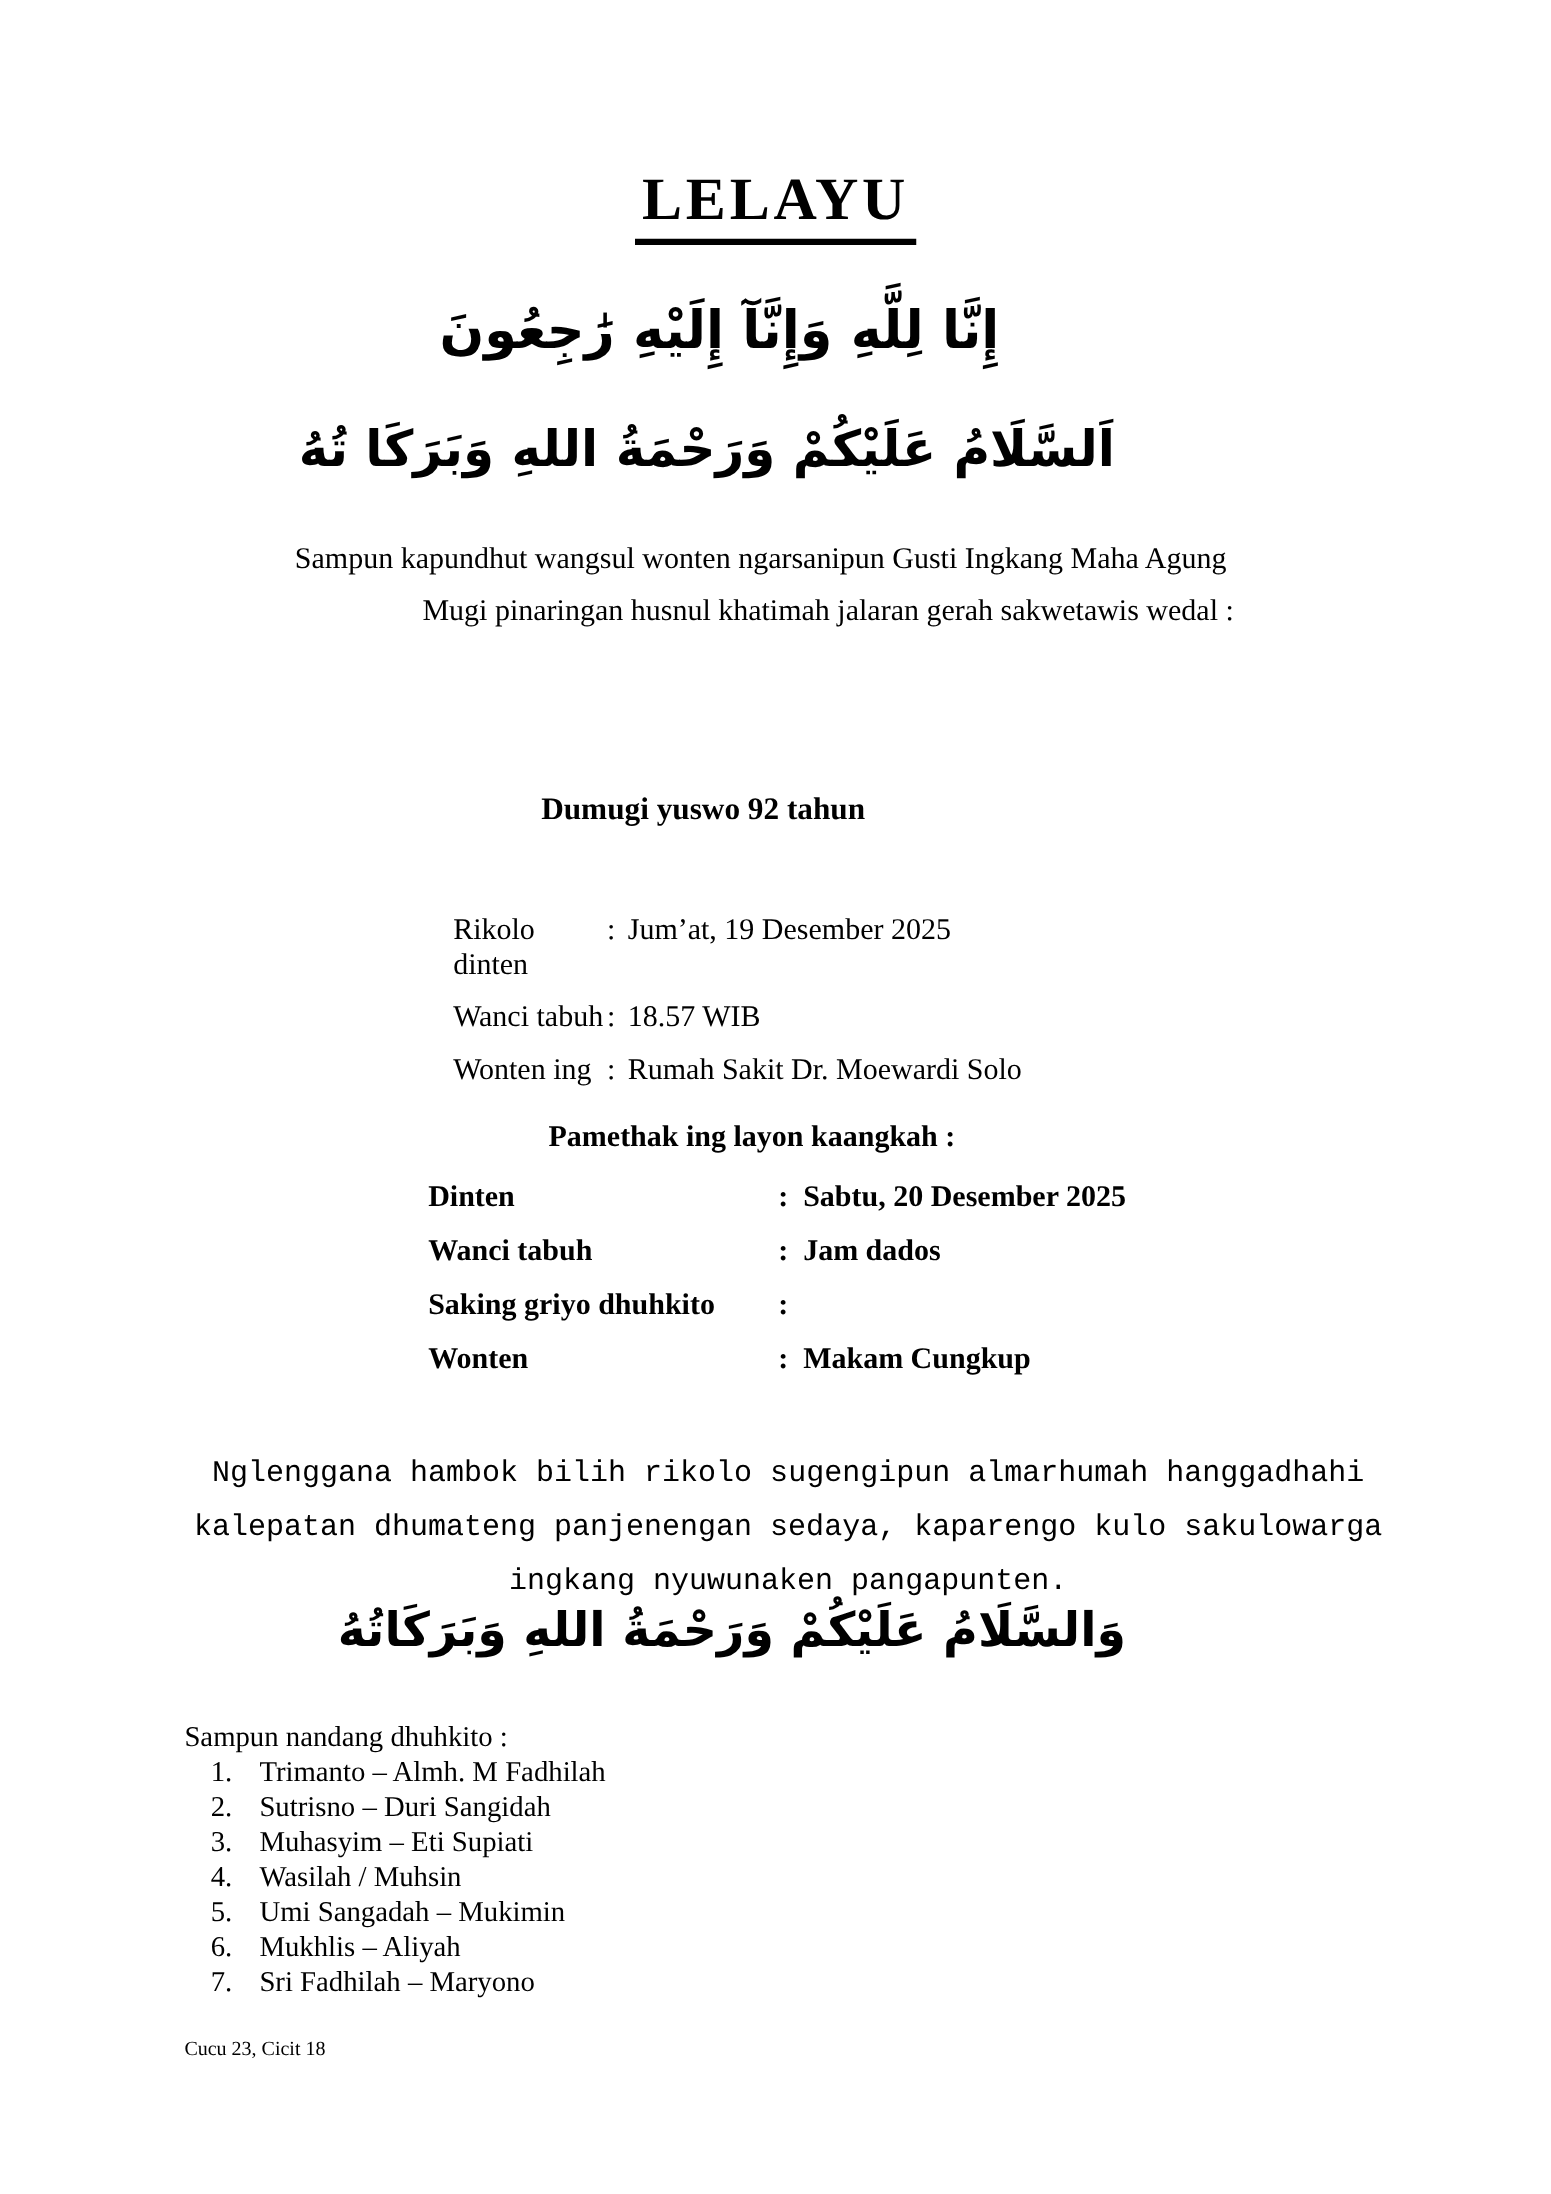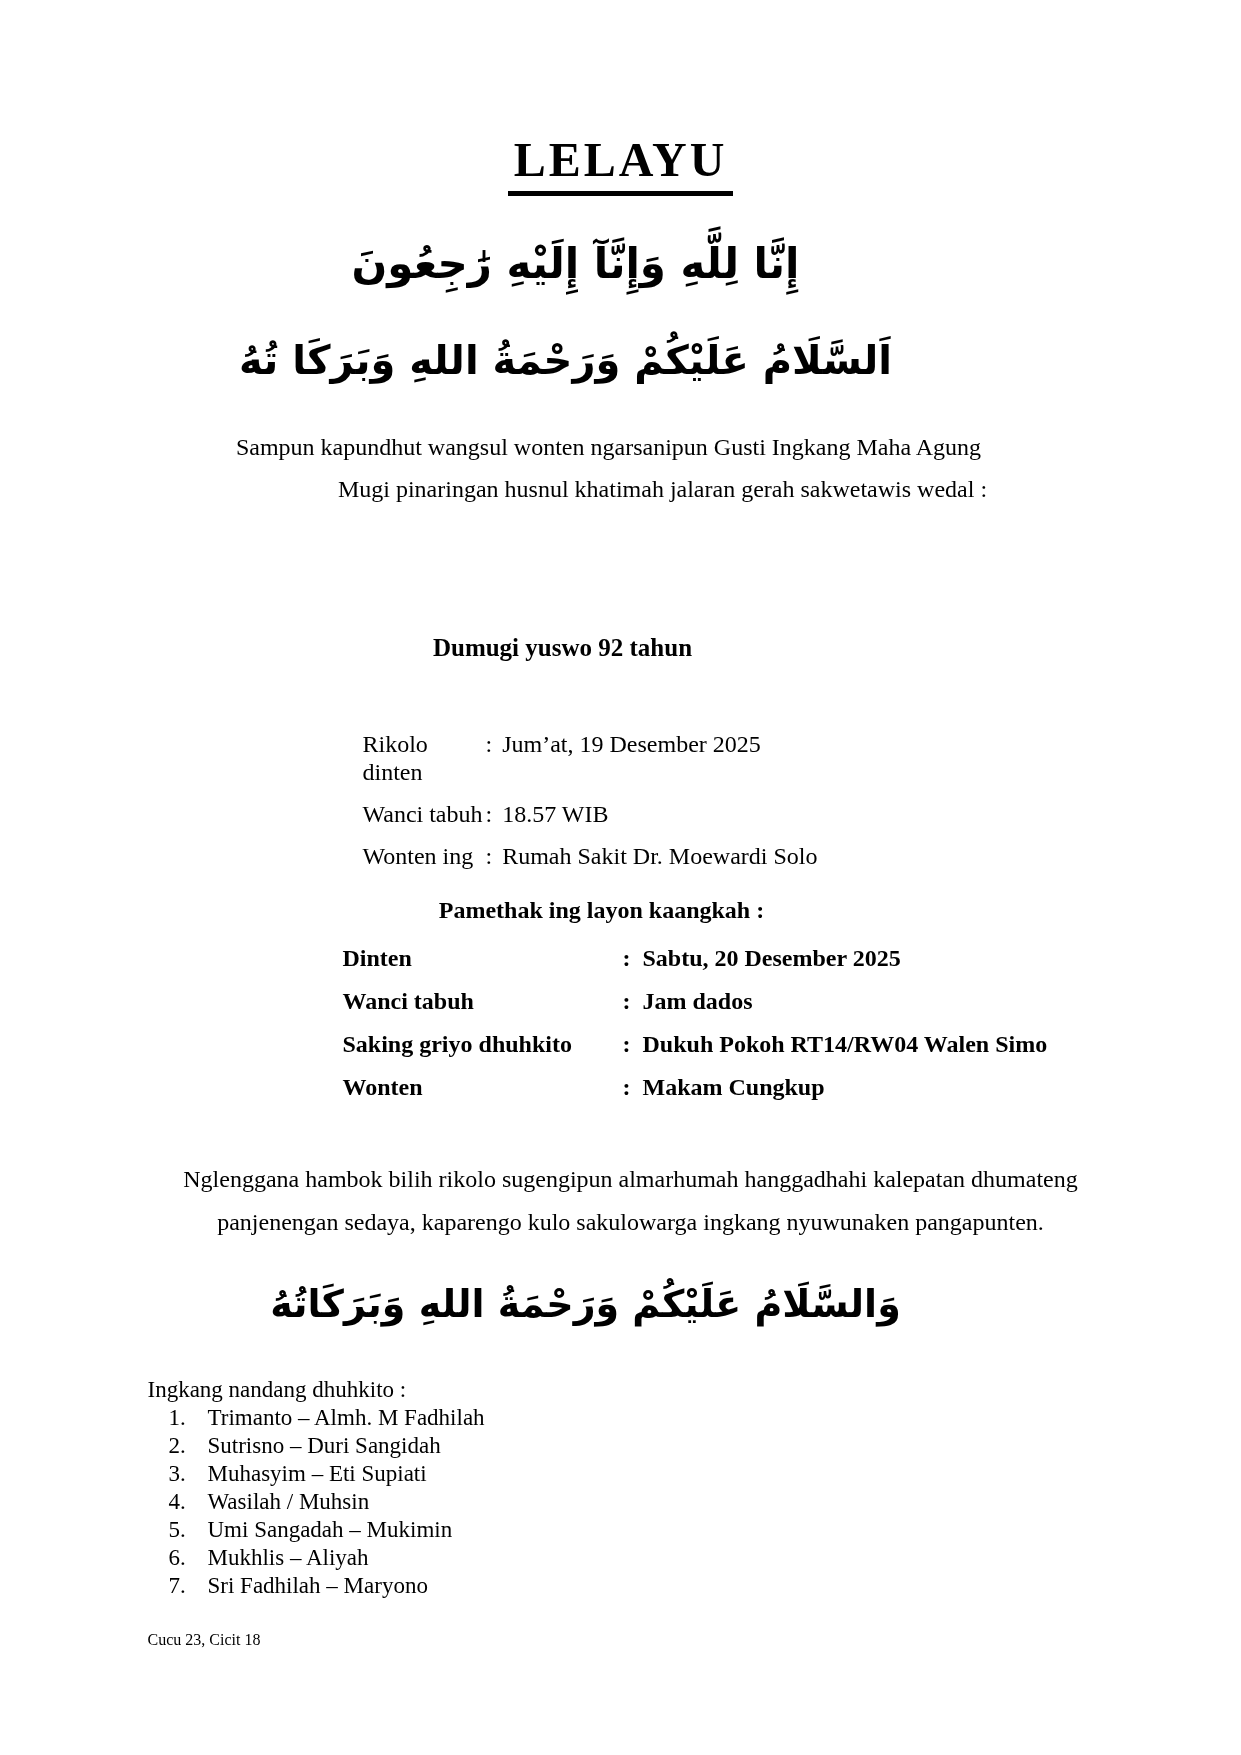--- a/index.html
+++ b/index.html
@@ -80,21 +80,21 @@
   }
 
   .kv-funeral { top: 944px; left: 300px; font-weight: bold; }
   .kv-funeral .kv-row { margin-bottom: 15px; margin-left: 32px; }
   .kv-funeral .kv-label { width: 280px; }
   .kv-funeral .kv-colon { margin-right: 12px; }
 
   
   .apology {
     position: absolute; top: 1158px; left: 115px; width: 1010px;
-    text-align: center; font-size: 24px; line-height: 43px;
+    text-align: center; font-size: 24px; line-height: 43px; font-family: Liberation Mono, monospace;
   }
 
   
   .mourners { position: absolute; top: 1376px; left: 137px; font-size: 23px; line-height: 28px; }
   .mourner-row { display: flex; }
   .mourner-num { flex: 0 0 auto; margin-left: 21px; width: 39px; }
   .mourner-text { flex: 0 0 auto; white-space: nowrap; }
 
   .footer-count { position: absolute; top: 1626px; left: 137px; font-size: 16px; line-height: 28px; }
 </style>
@@ -142,35 +142,34 @@
       <span class="kv-value">Sabtu, 20 Desember 2025</span>
     </div>
     <div class="kv-row">
       <span class="kv-label">Wanci tabuh</span>
       <span class="kv-colon">:</span>
       <span class="kv-value">Jam dados</span>
     </div>
     <div class="kv-row">
       <span class="kv-label">Saking griyo dhuhkito</span>
       <span class="kv-colon">:</span>
-      <span class="kv-value">Dukuh Pokoh RT14/RW04 Walen Simo</span>
     </div>
     <div class="kv-row">
       <span class="kv-label">Wonten</span>
       <span class="kv-colon">:</span>
       <span class="kv-value">Makam Cungkup</span>
     </div>
   </div>
 
   <div class="apology">Nglenggana hambok bilih rikolo sugengipun almarhumah hanggadhahi kalepatan dhumateng panjenengan sedaya, kaparengo kulo sakulowarga ingkang nyuwunaken pangapunten.</div>
 
   <div class="arabic arabic-3" dir="rtl">وَالسَّلَامُ عَلَيْكُمْ وَرَحْمَةُ اللهِ وَبَرَكَاتُهُ</div>
 
   <div class="mourners">
-    <div class="mourners-heading">Ingkang nandang dhuhkito :</div>
+    <div class="mourners-heading">Sampun nandang dhuhkito :</div>
     <div class="mourner-row">
       <span class="mourner-num">1.</span>
       <span class="mourner-text">Trimanto – Almh. M Fadhilah</span>
     </div>
     <div class="mourner-row">
       <span class="mourner-num">2.</span>
       <span class="mourner-text">Sutrisno – Duri Sangidah</span>
     </div>
     <div class="mourner-row">
       <span class="mourner-num">3.</span>

